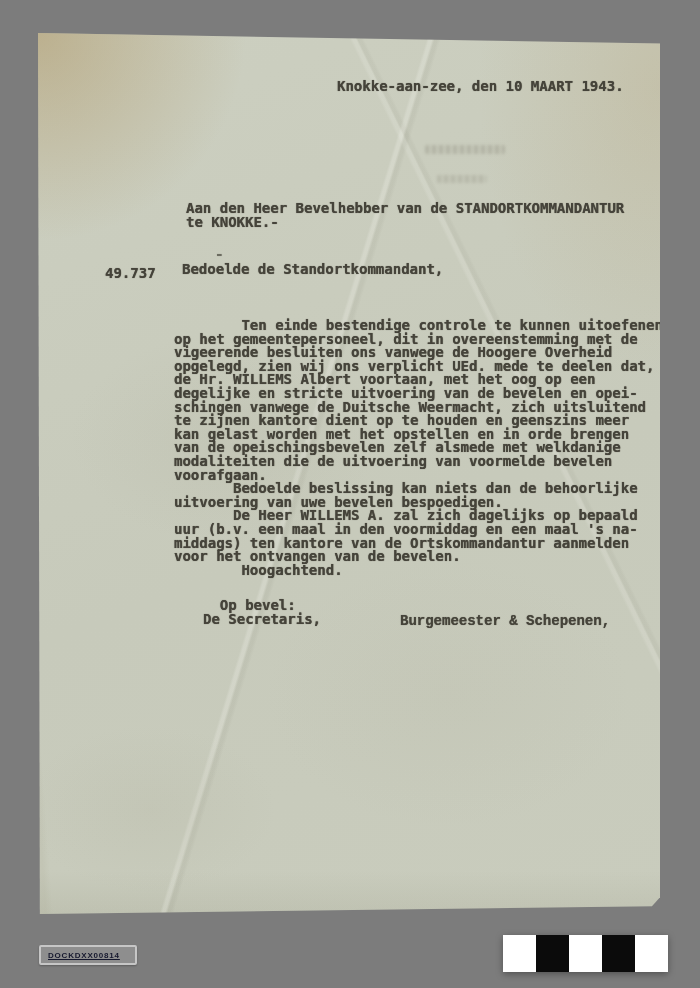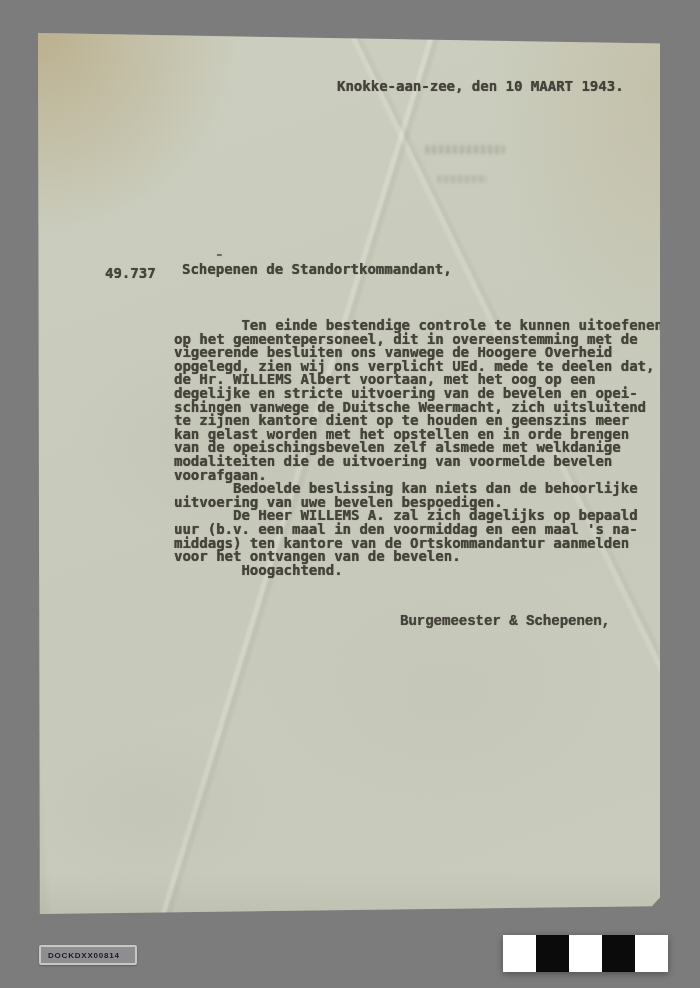--- a/index.html
+++ b/index.html
@@ -84,20 +84,21 @@
     align-items: center;
     padding-left: 7px;
     box-shadow: 0 1px 2px rgba(0,0,0,0.25);
   }
   .archive-label span {
     font-family: "Liberation Sans", sans-serif;
     font-size: 8px;
     font-weight: 700;
     letter-spacing: 0.8px;
     color: #16182e;
+    text-decoration: underline;
   }
 
   
   .calibration-strip {
     position: absolute;
     left: 503px; top: 935px;
     height: 37px;
     display: flex;
     box-shadow: 0 2px 7px rgba(0,0,0,0.35);
   }
@@ -106,24 +107,26 @@
 </head>
 <body>
 
 <div class="paper">
 
   <div class="tw date-line">Knokke-aan-zee, den 10 MAART 1943.</div>
 
   <div class="smudge smudge-1"></div>
   <div class="smudge smudge-2"></div>
 
+  <div class="tw address">Aan den Heer Bevelhebber van de STANDORTKOMMANDANTUR
+te KNOKKE.-</div>
 
   <div class="tw stray-mark">-</div>
 
-  <div class="tw salutation">Schepenen de Standortkommandant,</div>
+  <div class="tw salutation">Bedoelde de Standortkommandant,</div>
 
   <div class="tw ref-number">49.737</div>
 
   <div class="tw letter-body">        Ten einde bestendige controle te kunnen uitoefenen
 op het gemeentepersoneel, dit in overeenstemming met de
 vigeerende besluiten ons vanwege de Hoogere Overheid
 opgelegd, zien wij ons verplicht UEd. mede te deelen dat,
 de Hr. WILLEMS Albert voortaan, met het oog op een
 degelijke en stricte uitvoering van de bevelen en opei-
 schingen vanwege de Duitsche Weermacht, zich uitsluitend
@@ -133,20 +136,22 @@
 modaliteiten die de uitvoering van voormelde bevelen
 voorafgaan.
        Bedoelde beslissing kan niets dan de behoorlijke
 uitvoering van uwe bevelen bespoedigen.
        De Heer WILLEMS A. zal zich dagelijks op bepaald
 uur (b.v. een maal in den voormiddag en een maal 's na-
 middags) ten kantore van de Ortskommandantur aanmelden
 voor het ontvangen van de bevelen.
         Hoogachtend.</div>
 
+  <div class="tw sig-left">  Op bevel:
+De Secretaris,</div>
 
   <div class="tw sig-right">Burgemeester &amp; Schepenen,</div>
 
 </div>
 
 <div class="archive-label">
   <span>DOCKDXX00814</span>
 </div>
 
 <div class="calibration-strip">

